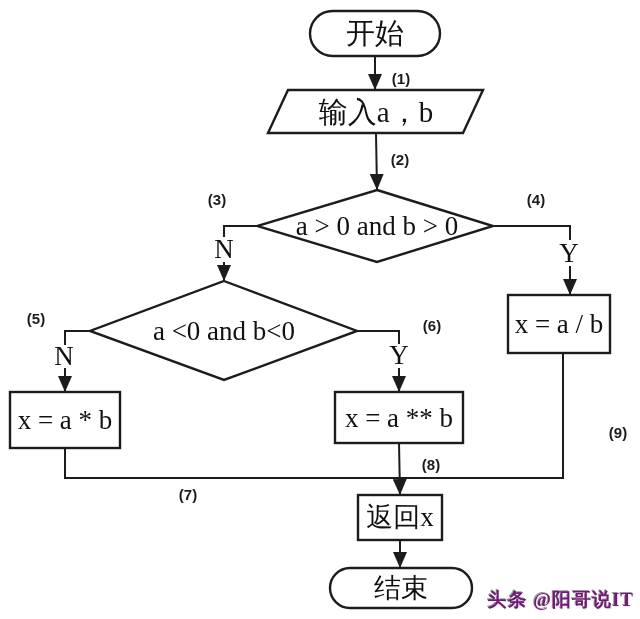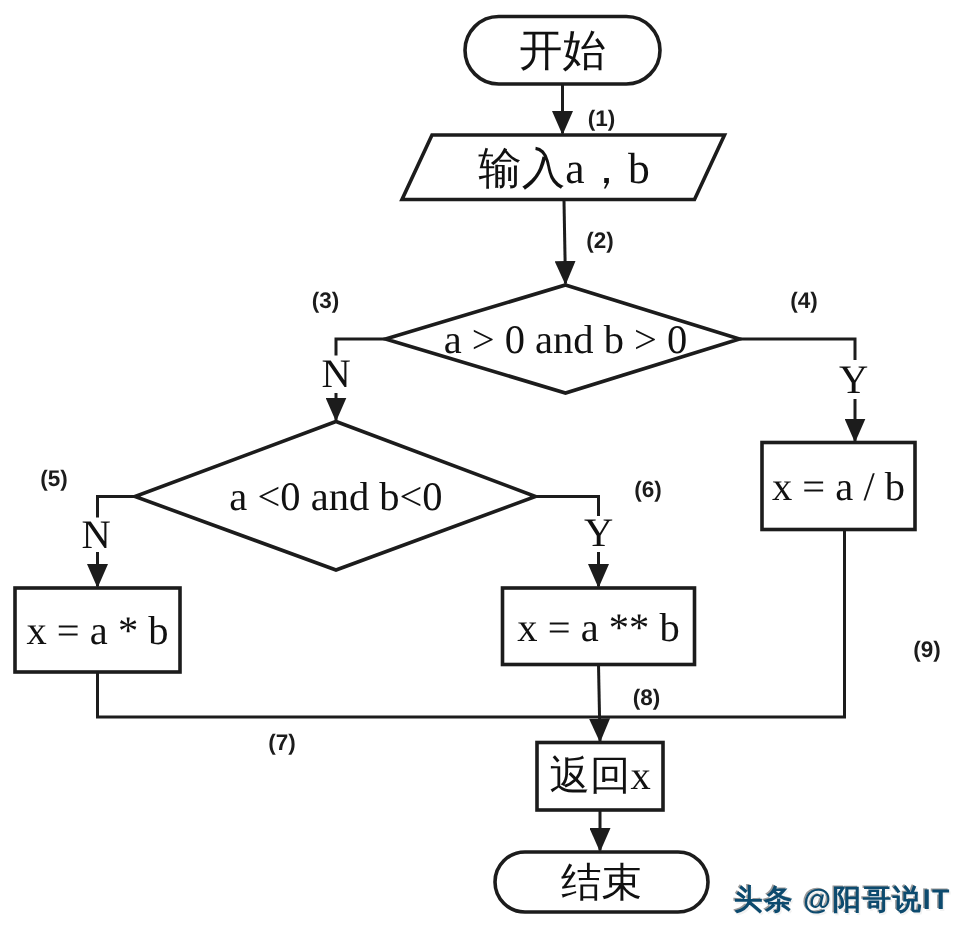--- a/index.html
+++ b/index.html
@@ -47,24 +47,24 @@
   .branch-label {
     font-family: "Liberation Serif", "DejaVu Serif", serif;
     font-size: 27px;
     fill: #111111;
     text-anchor: middle;
   }
   .watermark {
     position: absolute;
     right: 6px;
     bottom: 6px;
-    font-family: Liberation Sans, sans-serif;
+    font-family: Liberation Serif, serif;
     font-size: 19px;
     font-weight: bold;
-    color: #0c4a6e;
+    color: #701a75;
     text-shadow: 1px 1px 0 #f2f2f2, -1px -1px 0 #9a9a9a;
     letter-spacing: 1px;
     text-align: right;
   }
 </style>
 </head>
 <body>
 
 <div class="stage">
   <svg width="640" height="619" viewBox="0 0 640 619">

